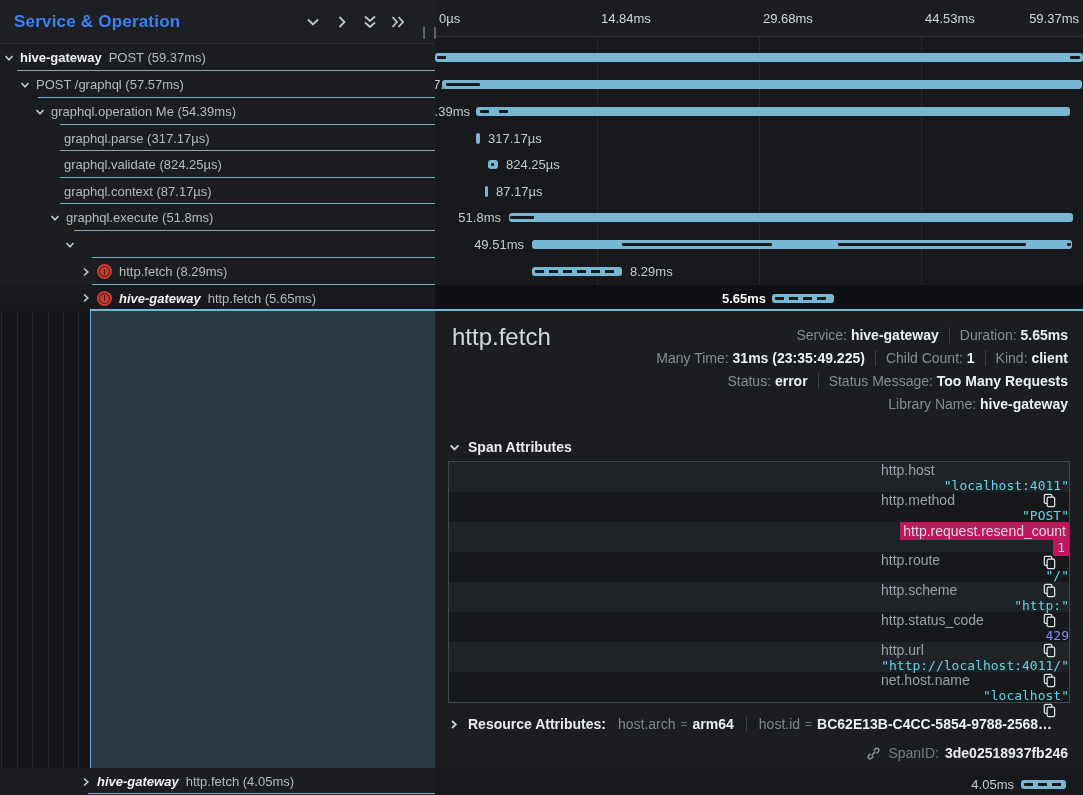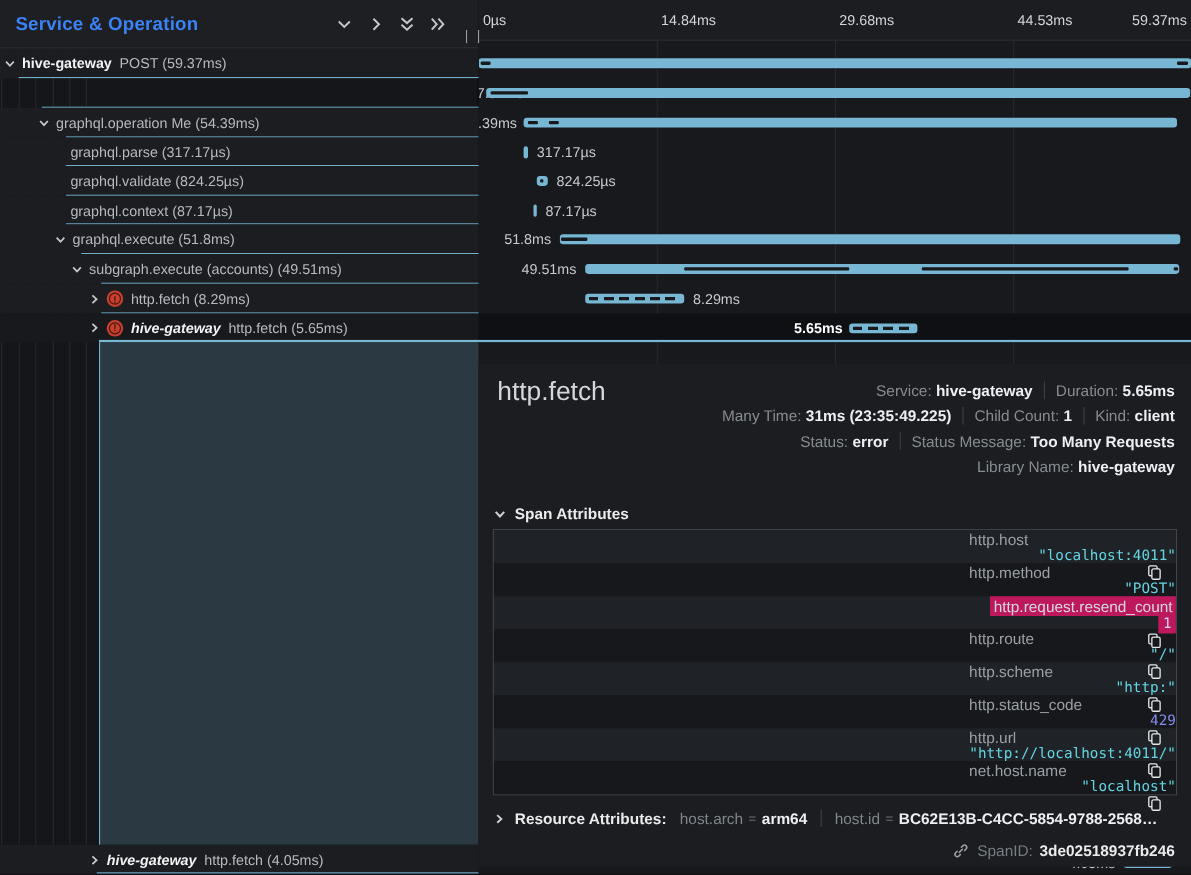--- a/index.html
+++ b/index.html
@@ -34,21 +34,21 @@
   .bar{position:absolute;top:9px;height:9px;background:#77b7d3;border-radius:3px;}
   .bar.sm{top:8px;height:11px;width:4px;border-radius:2px;}
   .seg{position:absolute;top:3px;height:2.5px;background:#17191c;border-radius:1px;}
   .seg.dash{background:repeating-linear-gradient(90deg,#17191c 0 9px,transparent 9px 14px);}
   .blabel{position:absolute;top:6px;font-size:13px;color:#c6cad0;white-space:nowrap;}
   .blabel.right{text-align:right;}
   .blabel.sel{color:#fff;font-weight:bold;}
   #sel-strip{position:absolute;left:0;top:285px;width:648px;height:26px;background:#0e1013;}
   #sel-line{position:absolute;left:90px;top:309px;width:993px;height:2px;background:#77b7d3;z-index:6;}
   
-  #detail{position:absolute;left:435px;top:311px;width:648px;height:457px;background:#1b1d20;z-index:5;margin-top:20px;}
+  #detail{position:absolute;left:435px;top:311px;width:648px;height:457px;background:#1b1d20;z-index:5;}
   #dtitle{position:absolute;left:17px;top:12px;font-size:24px;color:#d4d7da;}
   #meta{position:absolute;right:15px;top:16px;text-align:right;font-size:14px;}
   .mline{margin-bottom:7px;}
   .mitem{padding:0 10px;}
   .mitem+.mitem{border-left:1px solid #3c4045;}
   .mitem:last-child{padding-right:0;}
   .mlab{color:#868c92;}
   .mval{color:#edf0f2;font-weight:bold;}
   #attr-head{position:absolute;left:14px;top:128px;display:flex;align-items:center;font-size:14px;font-weight:bold;color:#e9ebed;cursor:pointer;}
   #attr-head .chev{margin-right:8px;color:#cfd3d7;display:inline-flex;}
@@ -317,20 +317,28 @@
       <span class="chev">
           <svg width="10" height="10" viewBox="0 0 10 10">
             <polyline points="1.5,3 5,6.8 8.5,3" fill="none" stroke="currentColor" stroke-width="1.6"></polyline>
           </svg>
         </span>
       <span class="svc">hive-gateway</span>
       <span class="lbl">POST (59.37ms)</span>
     </div>
     <div class="rborder" style="top:70px;left:17px;width:418px"></div>
 
+    <div class="trow" style="top:71px;padding-left:20px">
+      <span class="chev">
+          <svg width="10" height="10" viewBox="0 0 10 10">
+            <polyline points="1.5,3 5,6.8 8.5,3" fill="none" stroke="currentColor" stroke-width="1.6"></polyline>
+          </svg>
+        </span>
+      <span class="lbl">POST /graphql (57.57ms)</span>
+    </div>
     <div class="rborder" style="top:97px;left:38px;width:397px"></div>
 
     <div class="trow" style="top:98px;padding-left:35px">
       <span class="chev">
           <svg width="10" height="10" viewBox="0 0 10 10">
             <polyline points="1.5,3 5,6.8 8.5,3" fill="none" stroke="currentColor" stroke-width="1.6"></polyline>
           </svg>
         </span>
       <span class="lbl">graphql.operation Me (54.39ms)</span>
     </div>
@@ -360,21 +368,20 @@
       <span class="lbl">graphql.execute (51.8ms)</span>
     </div>
     <div class="rborder" style="top:230px;left:74px;width:361px"></div>
 
     <div class="trow" style="top:231px;padding-left:65px">
       <span class="chev">
           <svg width="10" height="10" viewBox="0 0 10 10">
             <polyline points="1.5,3 5,6.8 8.5,3" fill="none" stroke="currentColor" stroke-width="1.6"></polyline>
           </svg>
         </span>
-      <span class="lbl">subgraph.execute (accounts) (49.51ms)</span>
     </div>
     <div class="rborder" style="top:257px;left:92px;width:343px"></div>
 
     <div class="trow" style="top:258px;padding-left:81px">
       <span class="chev">
           <svg width="10" height="10" viewBox="0 0 10 10">
             <polyline points="3,1.5 6.8,5 3,8.5" fill="none" stroke="currentColor" stroke-width="1.6"></polyline>
           </svg>
         </span>
       <span class="err-ic"></span>

